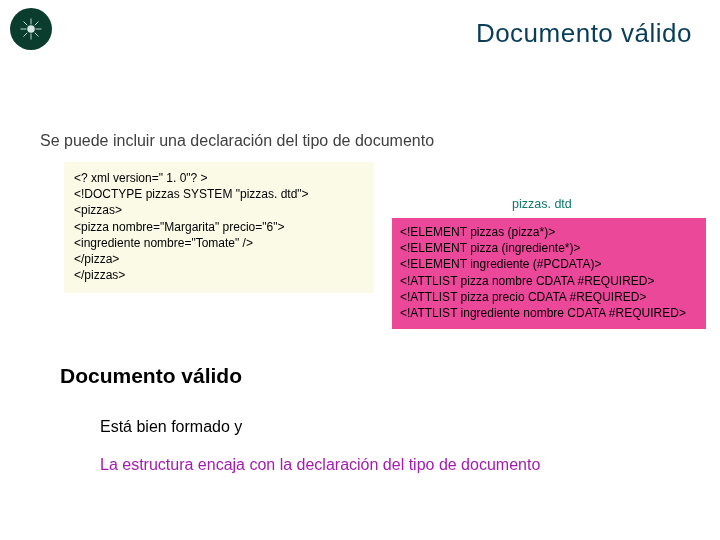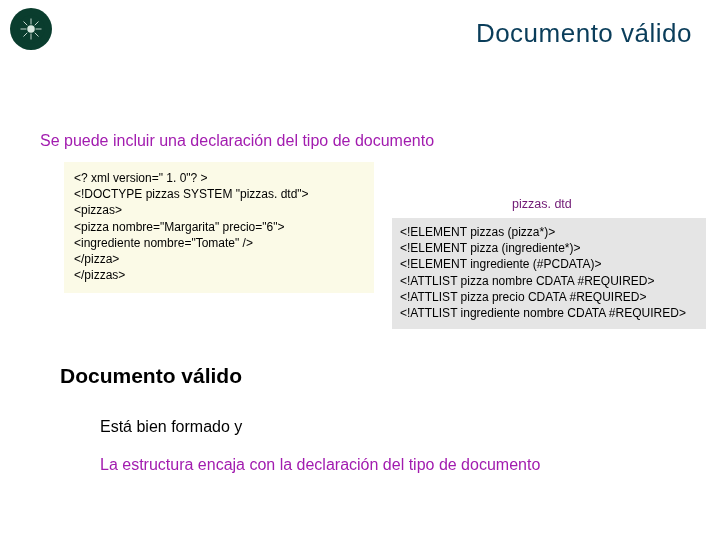--- a/index.html
+++ b/index.html
@@ -31,48 +31,48 @@
     font-size: 26px;
     font-family: Verdana, Geneva, sans-serif;
     color: #0a3d5a;
     letter-spacing: 0.5px;
   }
   .intro {
     position: absolute;
     top: 132px;
     left: 40px;
     font-size: 16px;
-    color: #a21caf;
+    color: #404040;
   }
   .code1 {
     position: absolute;
     top: 162px;
     left: 64px;
     width: 310px;
     background: #fbfae7;
     padding: 8px 10px 10px 10px;
     font-size: 12px;
     line-height: 1.35;
     color: #000;
     white-space: pre;
   }
   .dtd-label {
     position: absolute;
     top: 197px;
     left: 512px;
     font-size: 12.5px;
-    color: #701a75;
+    color: #0f766e;
     text-align: center;
   }
   .code2 {
     position: absolute;
     top: 218px;
     left: 392px;
     width: 314px;
-    background: #e5e5e5;
+    background: #ec4899;
     padding: 6px 8px 8px 8px;
     font-size: 12px;
     line-height: 1.35;
     color: #000;
     white-space: pre;
   }
   .heading2 {
     position: absolute;
     top: 364px;
     left: 60px;

